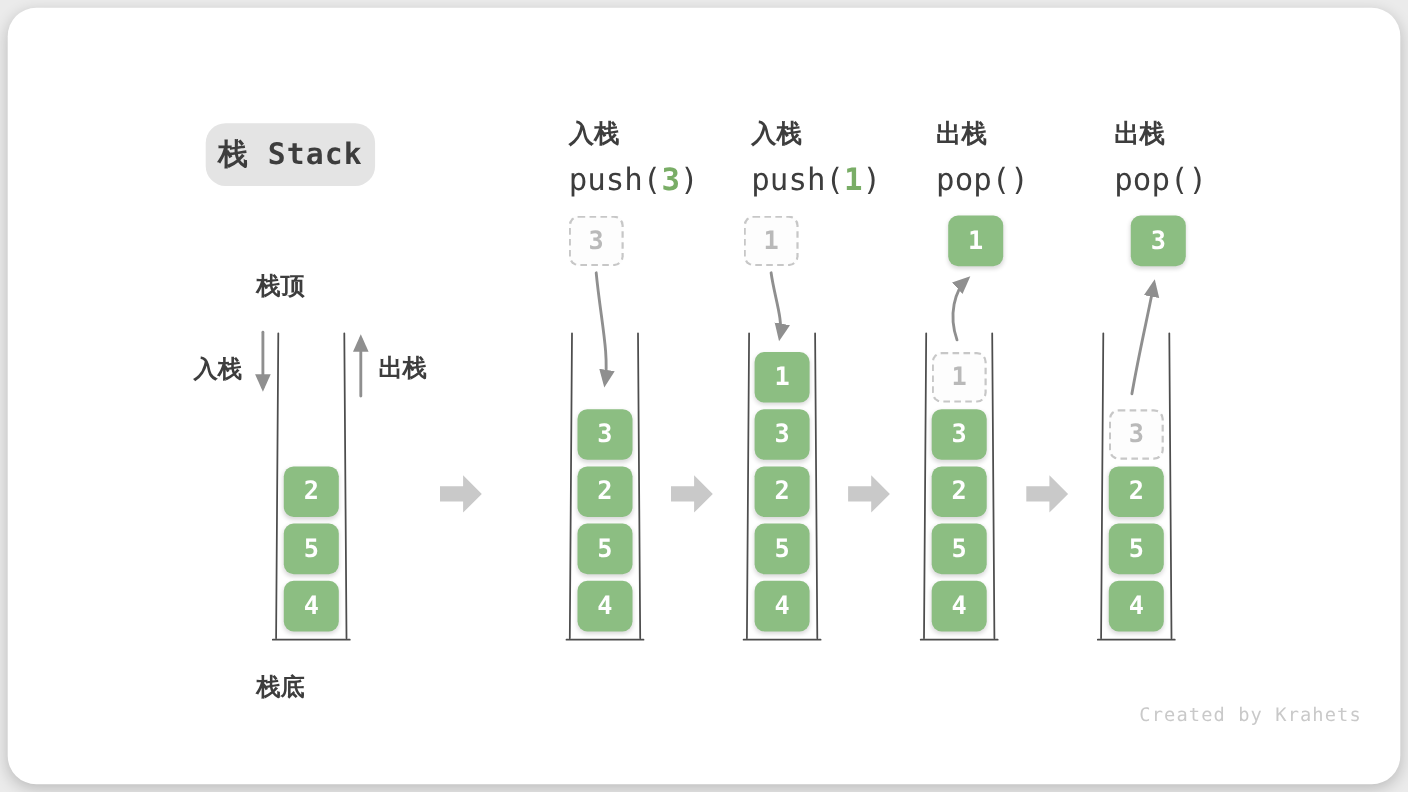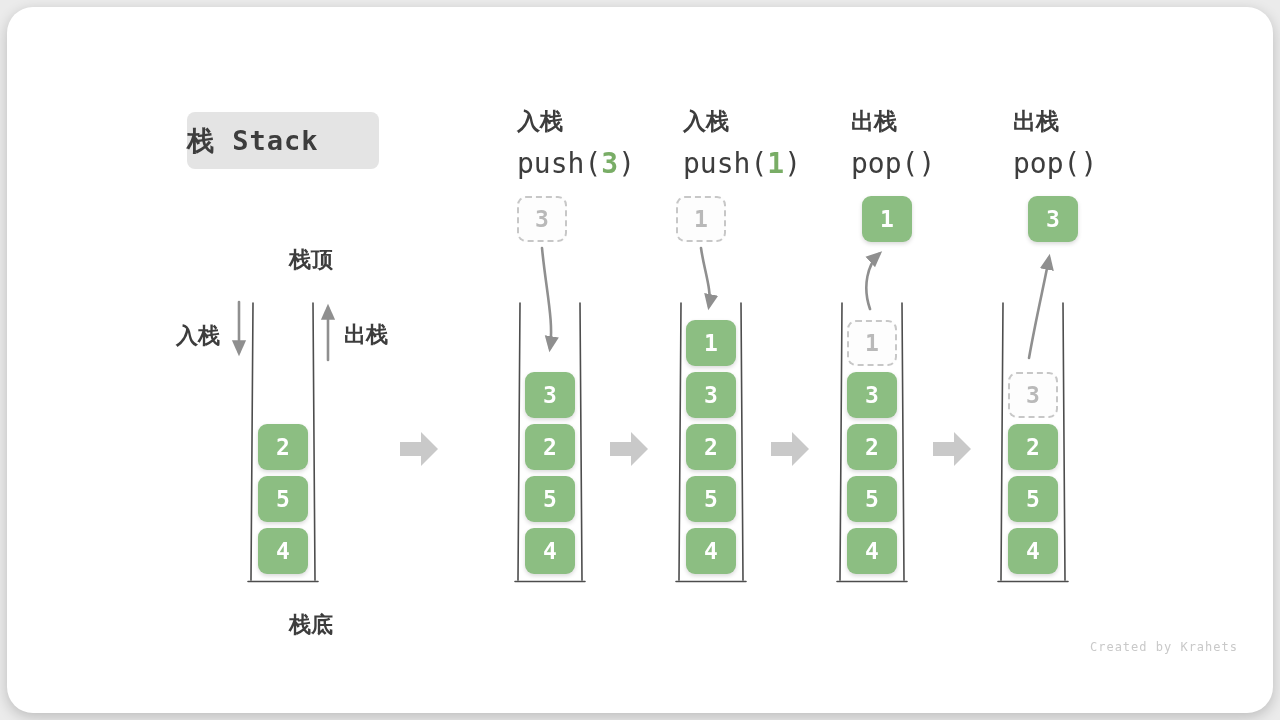--- a/index.html
+++ b/index.html
@@ -10,33 +10,33 @@
   }
   .card {
     position:absolute; left:7px; top:7px; width:1266px; height:706px;
     background:var(--card_bg, #ffffff); border-radius:26px;
     box-shadow:0 4px 14px rgba(0,0,0,.20);
   }
   .canvas { position:absolute; left:0; top:0; width:1280px; height:720px; }
   .svg-layer { position:absolute; left:0; top:0; }
 
   .title-box {
-    position:absolute; left:187px; top:112px; width:192px; height:57px;
-    background:var(--title_bg, #e4e4e4); border-radius:8px;
-    text-align:left; line-height:57px;
+    position:absolute; left:187px; top:112px; width:154px; height:57px;
+    background:var(--title_bg, #e4e4e4); border-radius:18px;
+    text-align:center; line-height:57px;
     font-family:"DejaVu Sans Mono", monospace;
     font-size:27px; font-weight:bold; color:var(--dark_text, #3d3d3d);
     letter-spacing:1px;
   }
 
   .side-label {
     position:absolute; font-size:22px; font-weight:bold;
     color:var(--dark_text, #3d3d3d); white-space:nowrap;
   }
-  .centered { width:100px; text-align:right; }
+  .centered { width:100px; text-align:left; }
 
   .op-label { position:absolute; white-space:nowrap; }
   .op-action { font-size:23px; font-weight:bold; color:var(--dark_text, #3d3d3d); }
   .op-code {
     margin-top:10px; font-family:"DejaVu Sans Mono", monospace;
     font-size:28px; color:var(--dark_text, #3d3d3d);
   }
   .op-code .arg { color:var(--code_arg_green, #79ad66); font-weight:bold; }
 
   .vbox {
@@ -49,21 +49,21 @@
     line-height:46px; box-shadow:0 2px 4px rgba(0,0,0,.15);
   }
   .vbox.dashed {
     border:2px dashed var(--dashed_border, #c7c7c7);
     color:var(--dashed_text, #b9b9b9);
     background:#fdfdfd; line-height:42px;
   }
 
   .watermark {
     position:absolute; right:42px; top:640px;
-    font-family:"DejaVu Sans Mono", monospace; font-size:12px;
+    font-family:"DejaVu Sans Mono", monospace; font-size:17px;
     color:var(--watermark_grey, #c9c9c9); letter-spacing:1px;
   }
 </style>
 </head>
 <body>
 
 <div class="card"></div>
 
 <div class="canvas">
 

